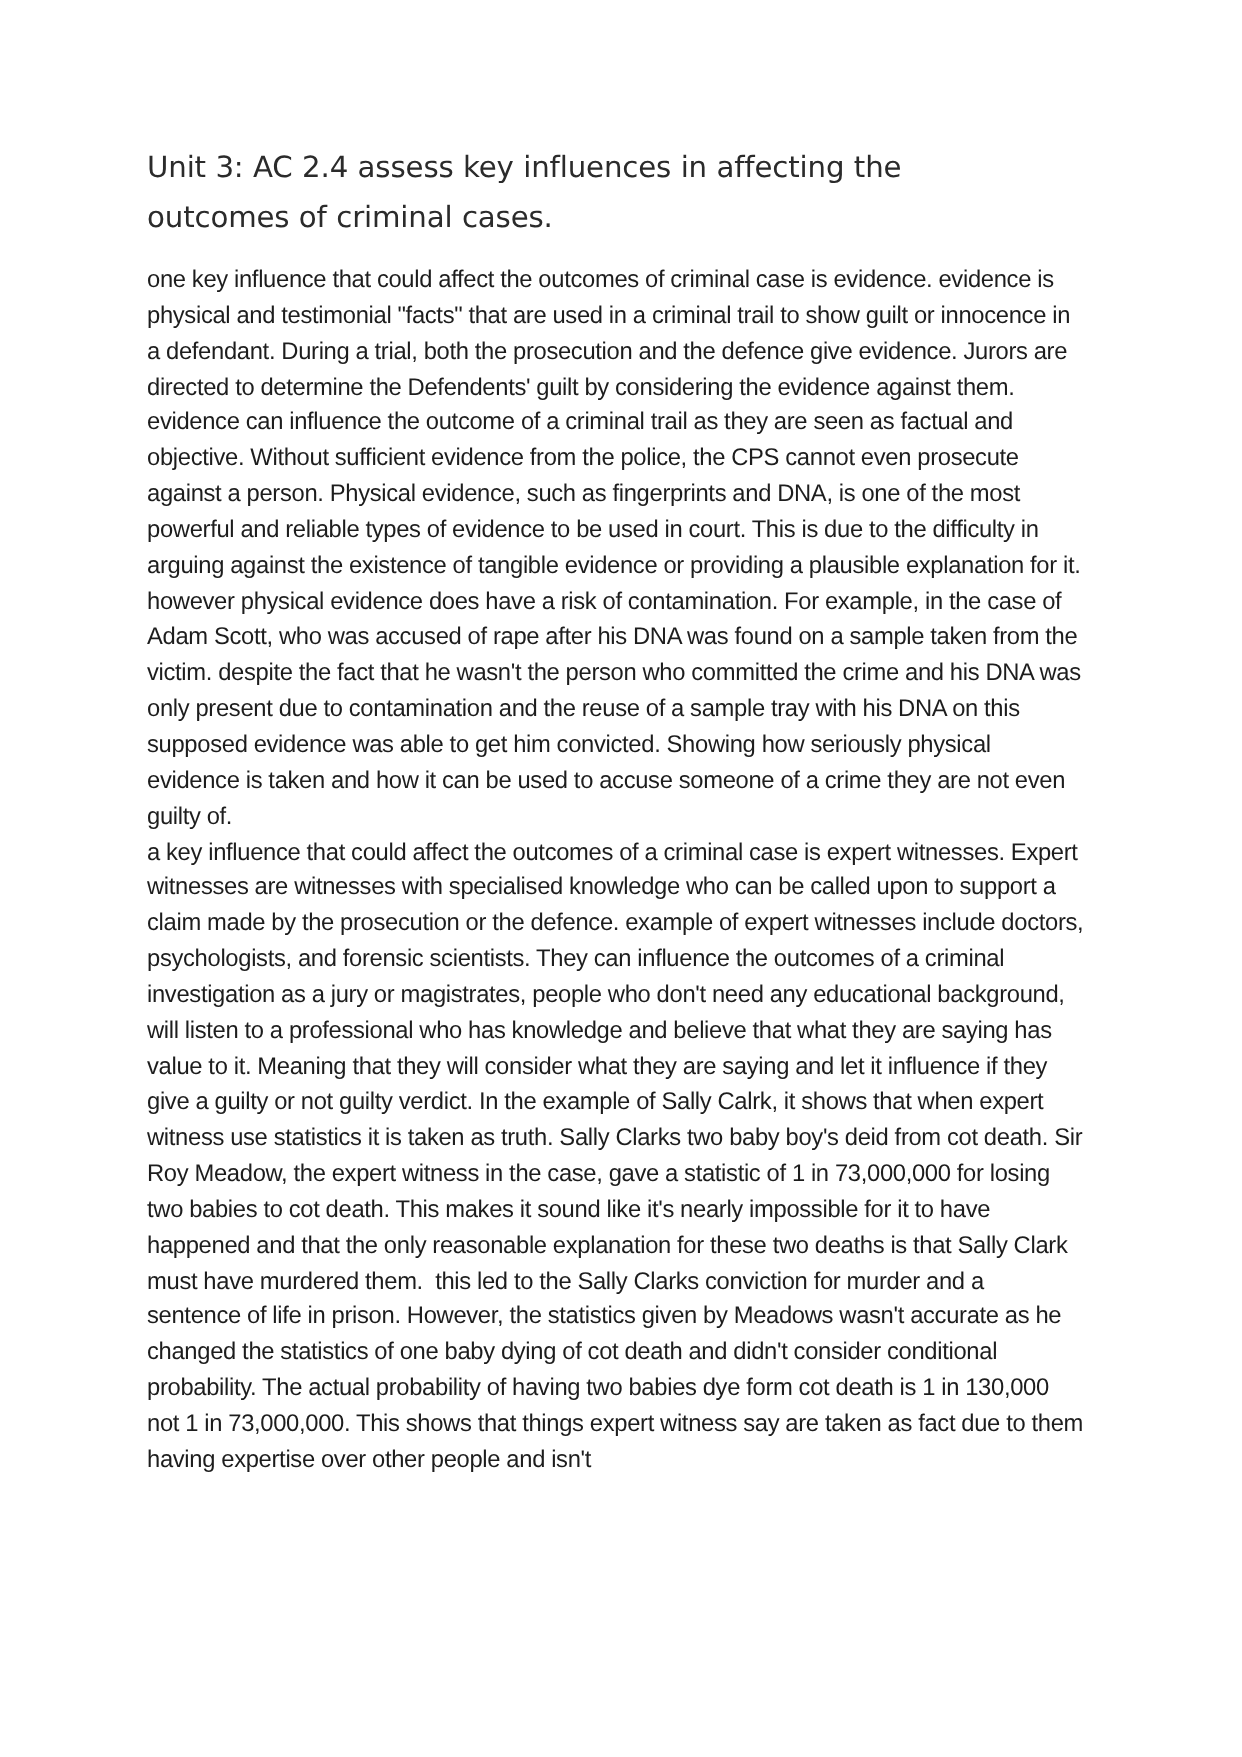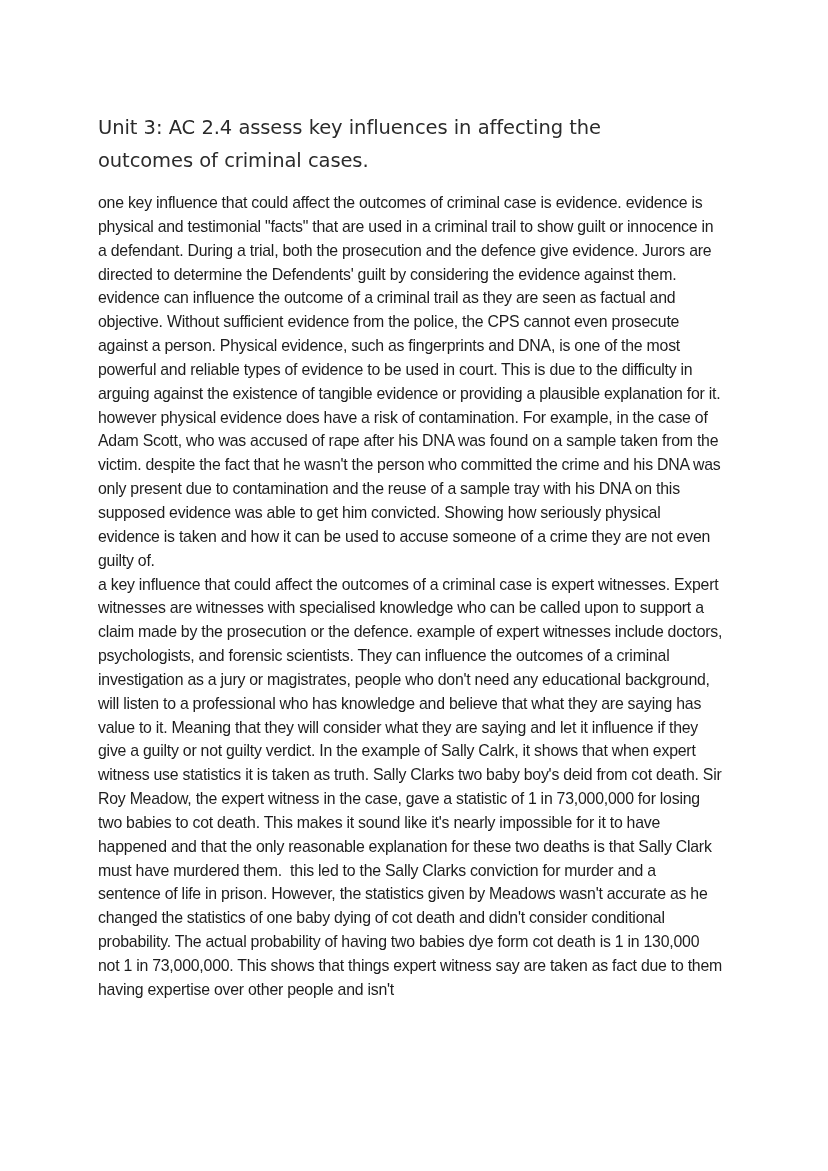--- a/index.html
+++ b/index.html
@@ -33,21 +33,21 @@
   }
 
   
   .doc-title {
     font-family: "DejaVu Sans", sans-serif;
     font-size: 19.5px;
     font-weight: 400;
     line-height: 32.5px;
     color: #2b2b2b;
     letter-spacing: -0.1px;
-    margin: 16px 0 14px 0;
+    margin: 0 0 14px 0;
     width: 600px;
     word-spacing: 0.2px;
   }
 
   
   .body-text {
     font-family: "Liberation Sans", sans-serif;
     font-size: 16.1px;
     font-weight: 400;
     line-height: 23.85px;

